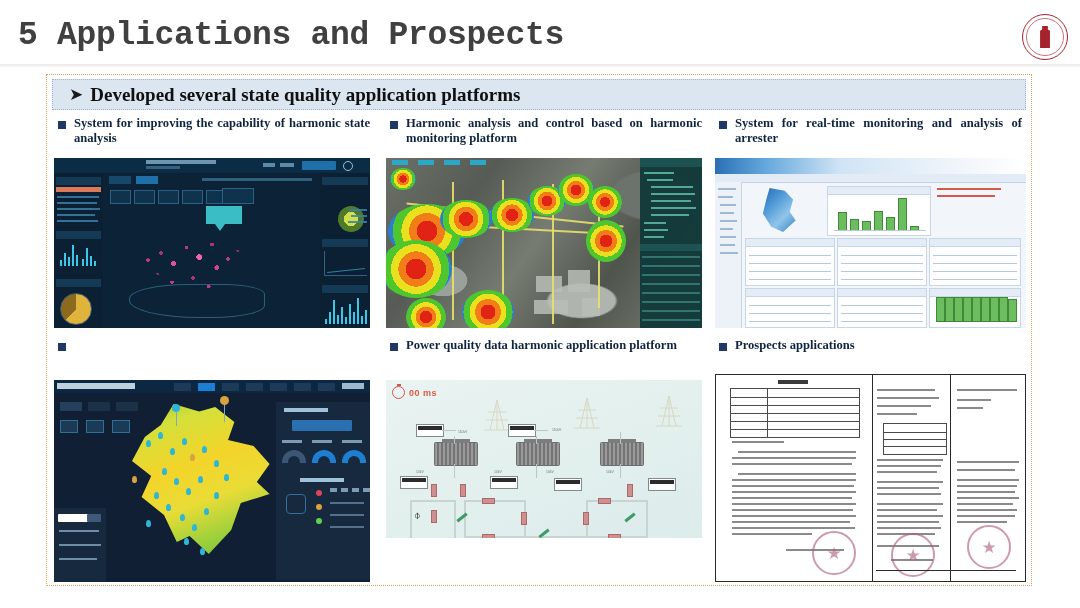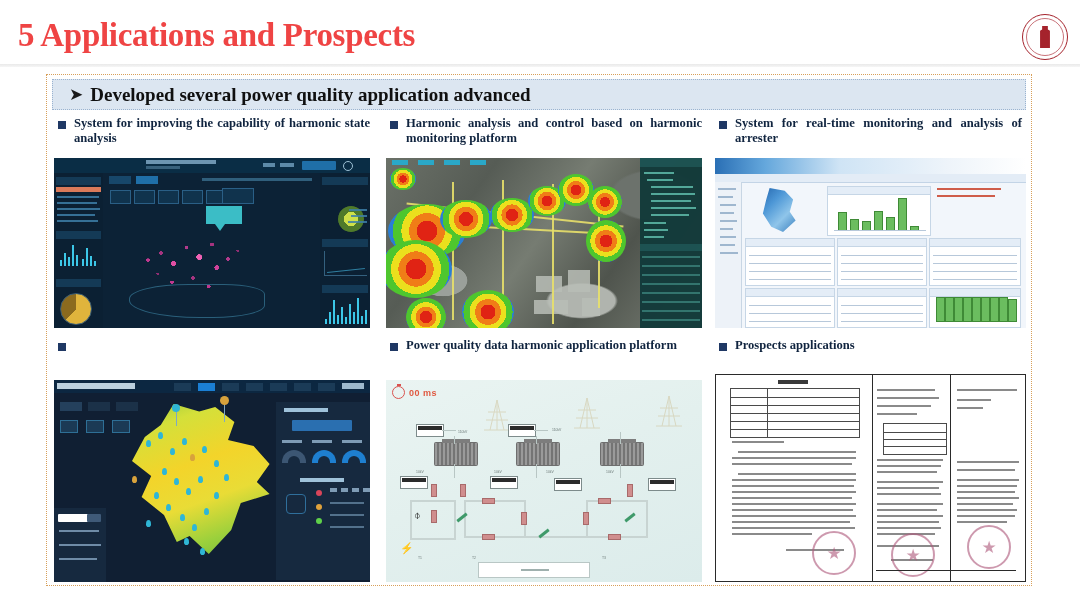--- a/index.html
+++ b/index.html
@@ -2,23 +2,23 @@
 <html><head>
 <meta charset="utf-8">
 <style>
   html,body{margin:0;padding:0;background:#fff;}
   body{width:1080px;height:608px;overflow:hidden;font-family:"Liberation Serif",serif;}
   .slide{position:relative;width:1080px;height:608px;background:#ffffff;}
 
   
   .title{
     position:absolute;left:18px;top:17px;
-    font-family:Liberation Serif, serif;
+    font-family:Liberation Mono, monospace;
     font-weight:bold;font-size:33px;letter-spacing:-0.3px;
-    color:#ef4444;
+    color:#404040;
   }
   .title-rule{position:absolute;left:0;top:64px;width:1080px;height:3px;
     background:linear-gradient(to bottom,#e9e9e9,#f6f6f6);}
 
   
   .logo{position:absolute;right:12px;top:14px;display:flex;align-items:center;gap:9px;}
   .logo-emblem{width:44px;height:44px;border-radius:50%;border:1.6px solid #a5232c;
     position:relative;display:flex;align-items:center;justify-content:center;}
   .logo-emblem:after{content:"";position:absolute;left:3px;top:3px;right:3px;bottom:3px;
     border-radius:50%;border:0.8px solid #c9737a;}
@@ -177,21 +177,21 @@
   <div class="logo">
     <div class="logo-emblem">
       <div class="torch"></div>
     </div>
   </div>
 
   <div class="frame"></div>
 
   <div class="banner">
     <span class="arrow">➤</span>
-    <span class="btext">Developed several power quality application advanced</span>
+    <span class="btext">Developed several state quality application platforms</span>
   </div>
 
   <div class="grid">
 
     <div class="card" style="left:0;top:0;width:322px;height:218px;">
       <div class="hdr">
         <div class="sq"></div>
         <div class="hdr-txt">System for improving the capability of harmonic state analysis</div>
       </div>
       <div class="shot s1" style="position:absolute;left:2px;top:44px;width:316px;height:170px;">
@@ -534,21 +534,21 @@
           <div style="position:absolute;left:54px;top:124px;width:34px;height:2px;background:#53718c;"></div>
         </div>
       </div>
     </div>
 
     <div class="card" style="left:332px;top:222px;width:322px;height:246px;">
       <div class="hdr">
         <div class="sq"></div>
         <div class="hdr-txt">Power quality data harmonic application platform</div>
       </div>
-      <div class="shot s5" style="position:absolute;left:2px;top:44px;width:316px;height:202px;">
+      <div class="shot s5" style="position:absolute;left:2px;top:44px;width:316px;height:158px;">
 
         <div class="timer">
           <div class="stop"></div>
           <div class="tms">00 ms</div>
         </div>
 
         <svg class="tower" style="left:96px;top:18px;" viewBox="0 0 30 34">
           <g stroke="#c9b98a" stroke-width="1" fill="none">
             <path d="M15 2 L8 32 M15 2 L22 32 M6 14 L24 14 M4 22 L26 22 M2 32 L28 32 M15 2 L15 32"></path>
           </g>

